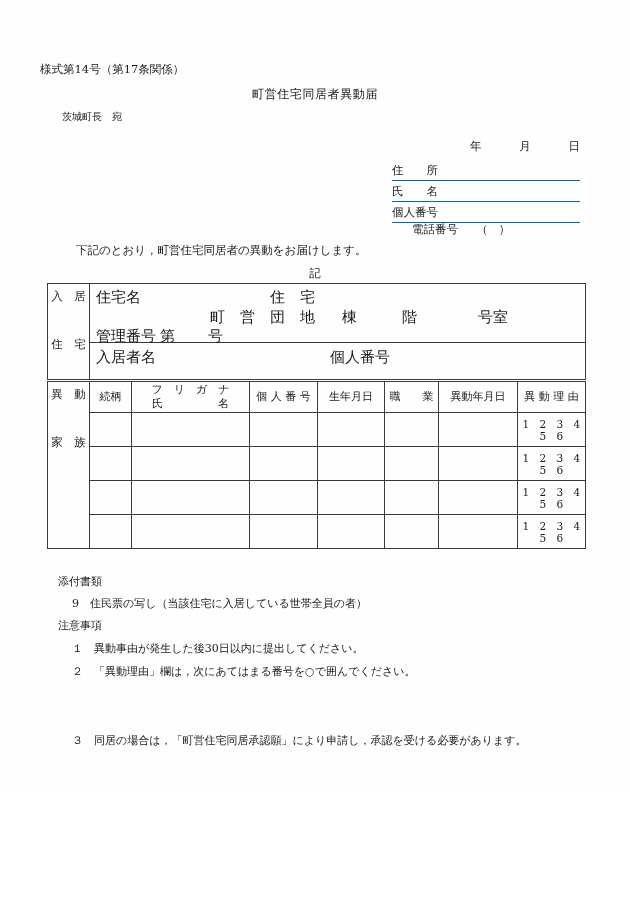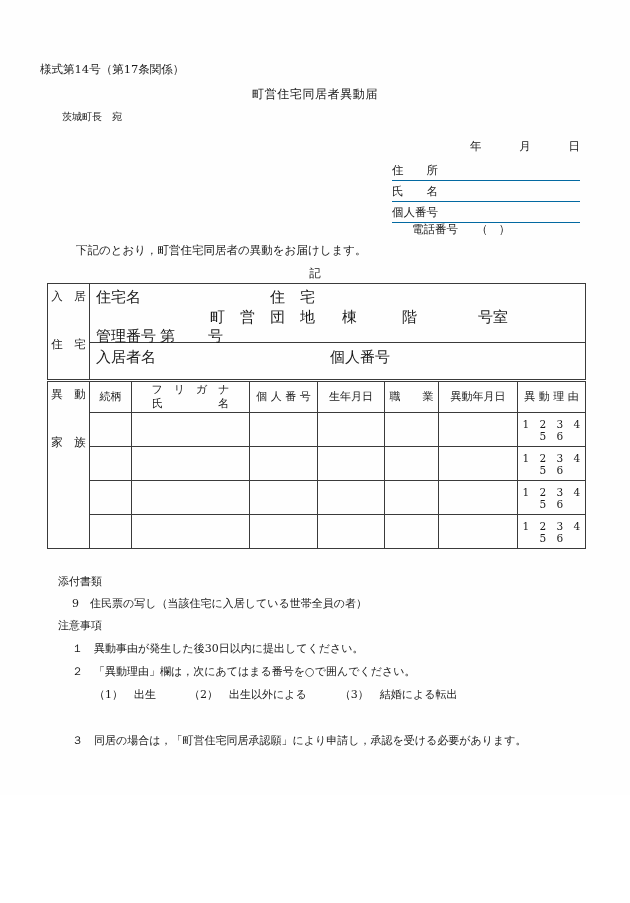--- a/index.html
+++ b/index.html
@@ -274,16 +274,15 @@
       </tr>
     </tbody>
   </table>
 
   <div class="note" id="attach-title">添付書類</div>
   <div class="note" id="attach-1">9　住民票の写し（当該住宅に入居している世帯全員の者）</div>
 
   <div class="note" id="notes-title">注意事項</div>
   <div class="note" id="note-1">１　異動事由が発生した後30日以内に提出してください。</div>
   <div class="note" id="note-2">２　「異動理由」欄は，次にあてはまる番号を○で囲んでください。</div>
-  <div class="note" id="note-sub-a">（1）　出生　　　（2）　出生以外による　　　（3）　結婚による転出</div>
   <div class="note" id="note-3">３　同居の場合は，「町営住宅同居承認願」により申請し，承認を受ける必要があります。</div>
 
 </div>
 
 </body></html>

